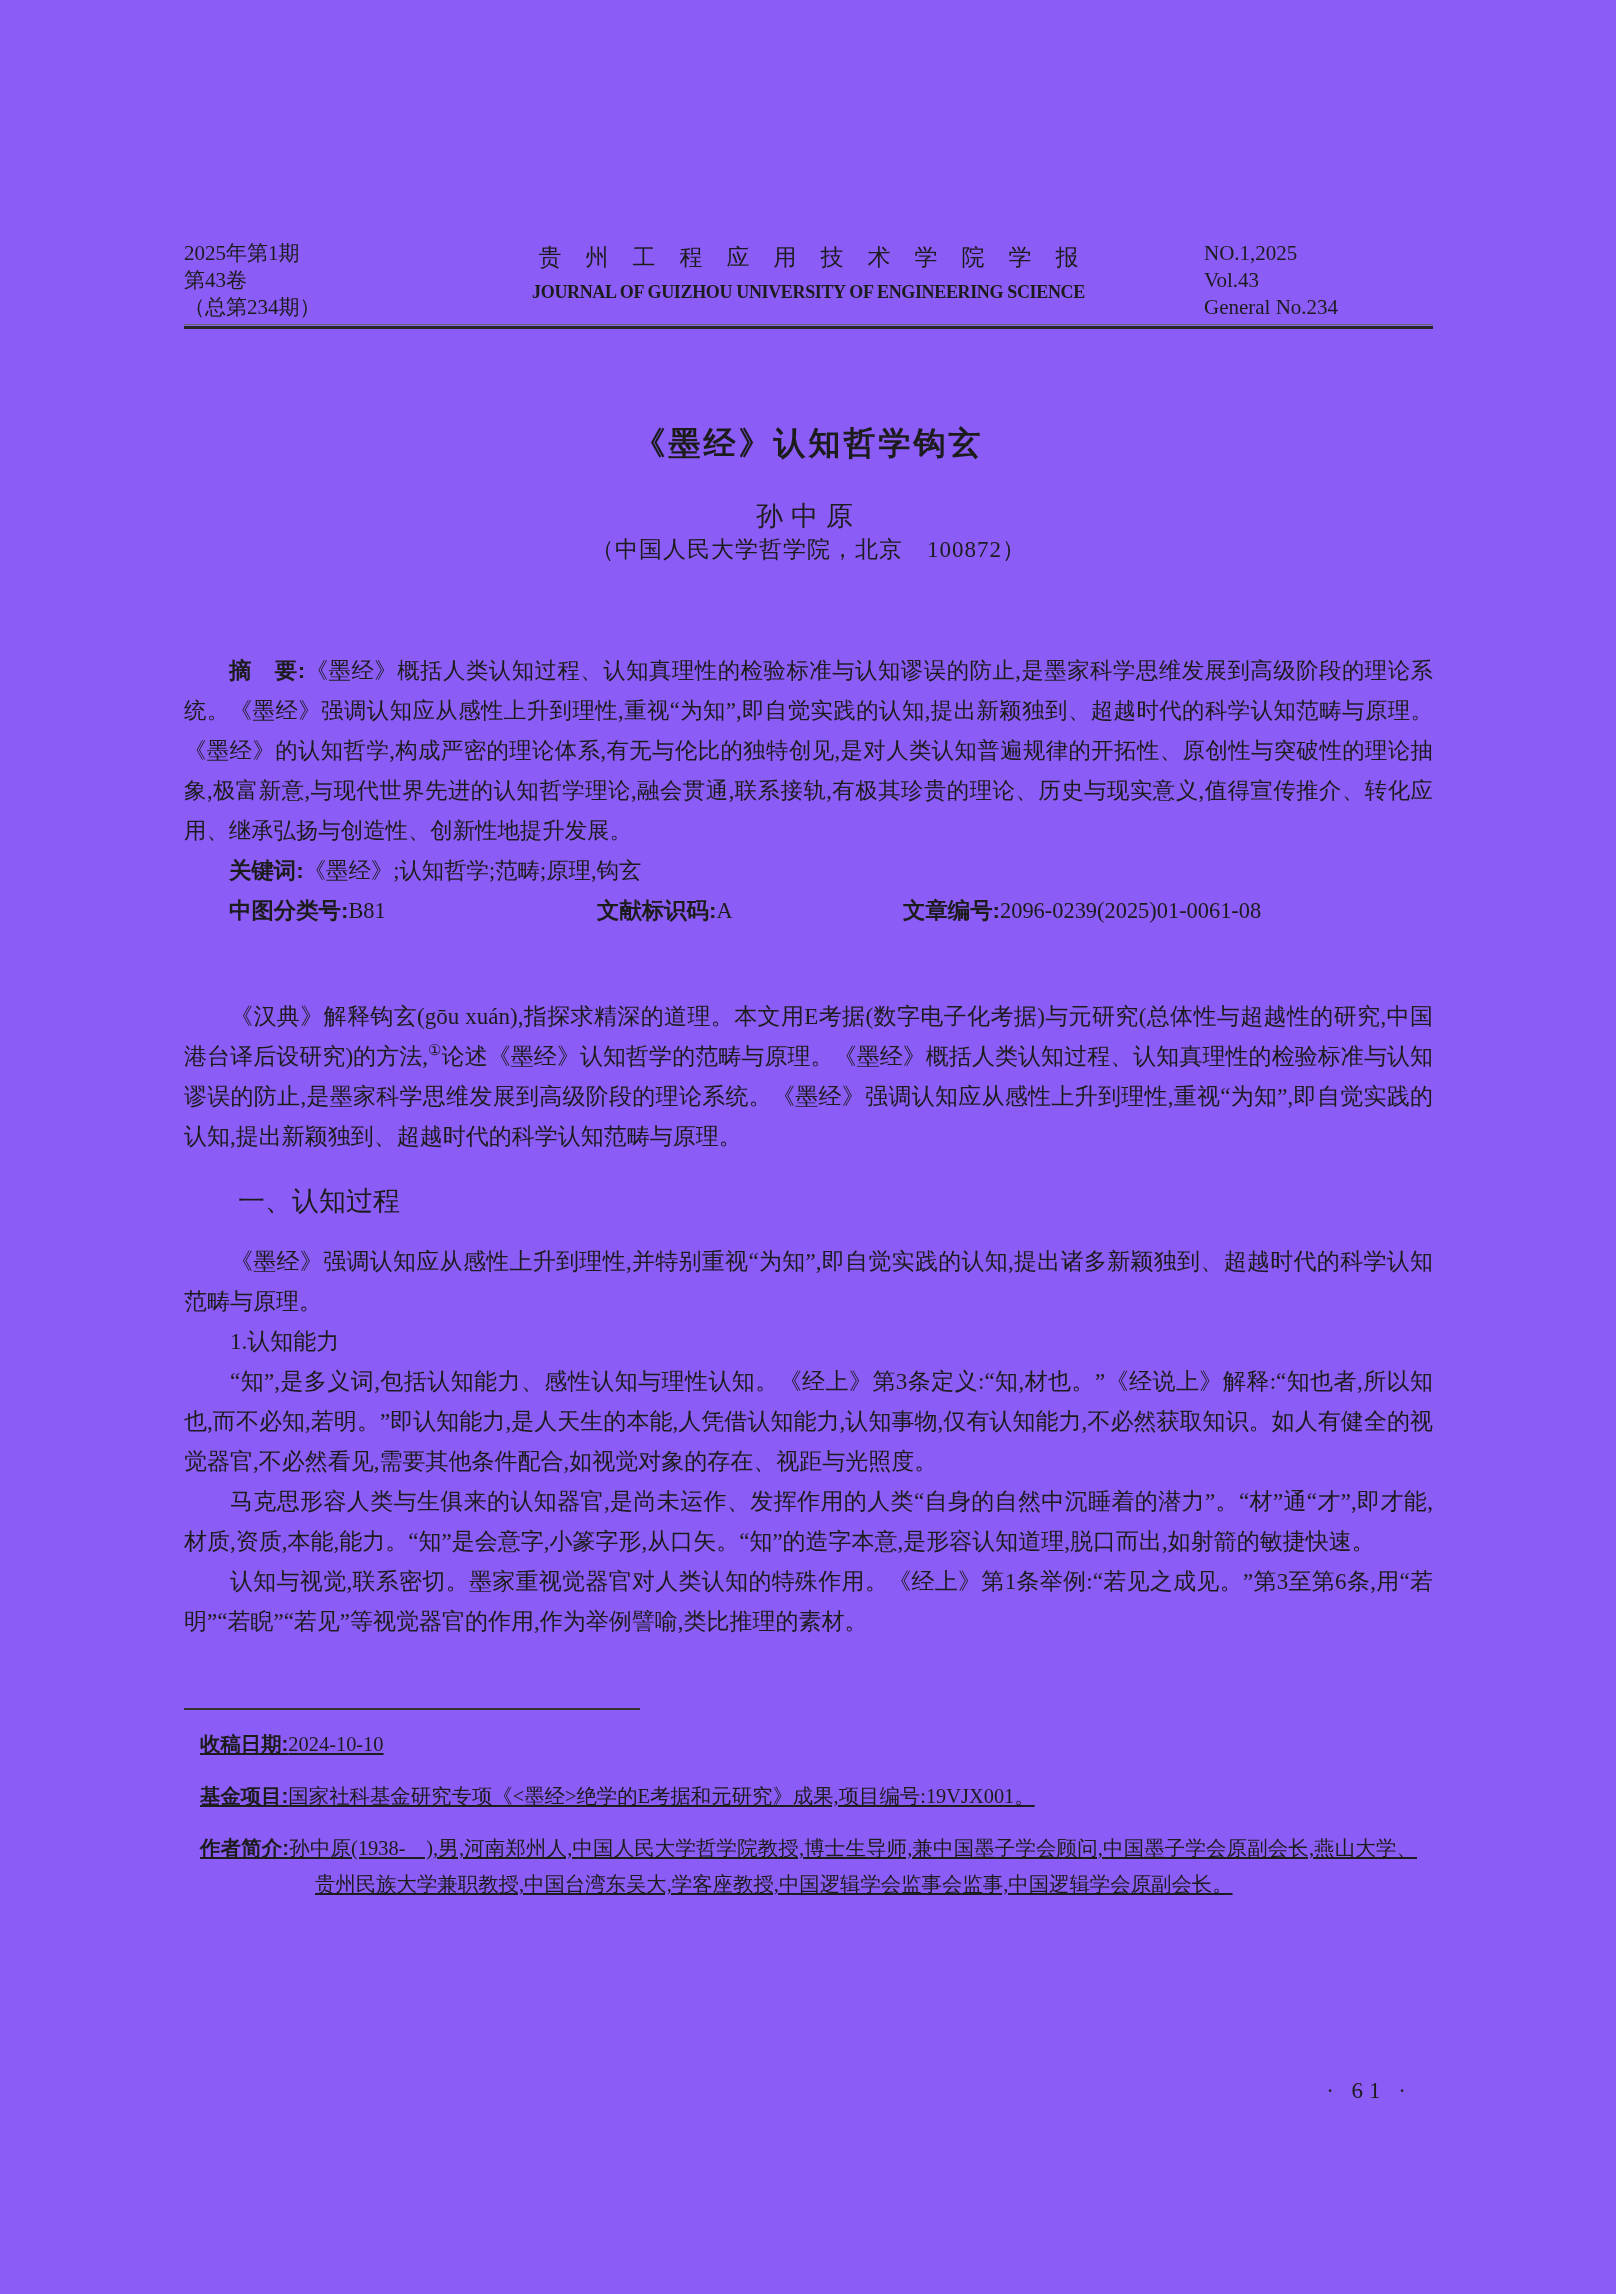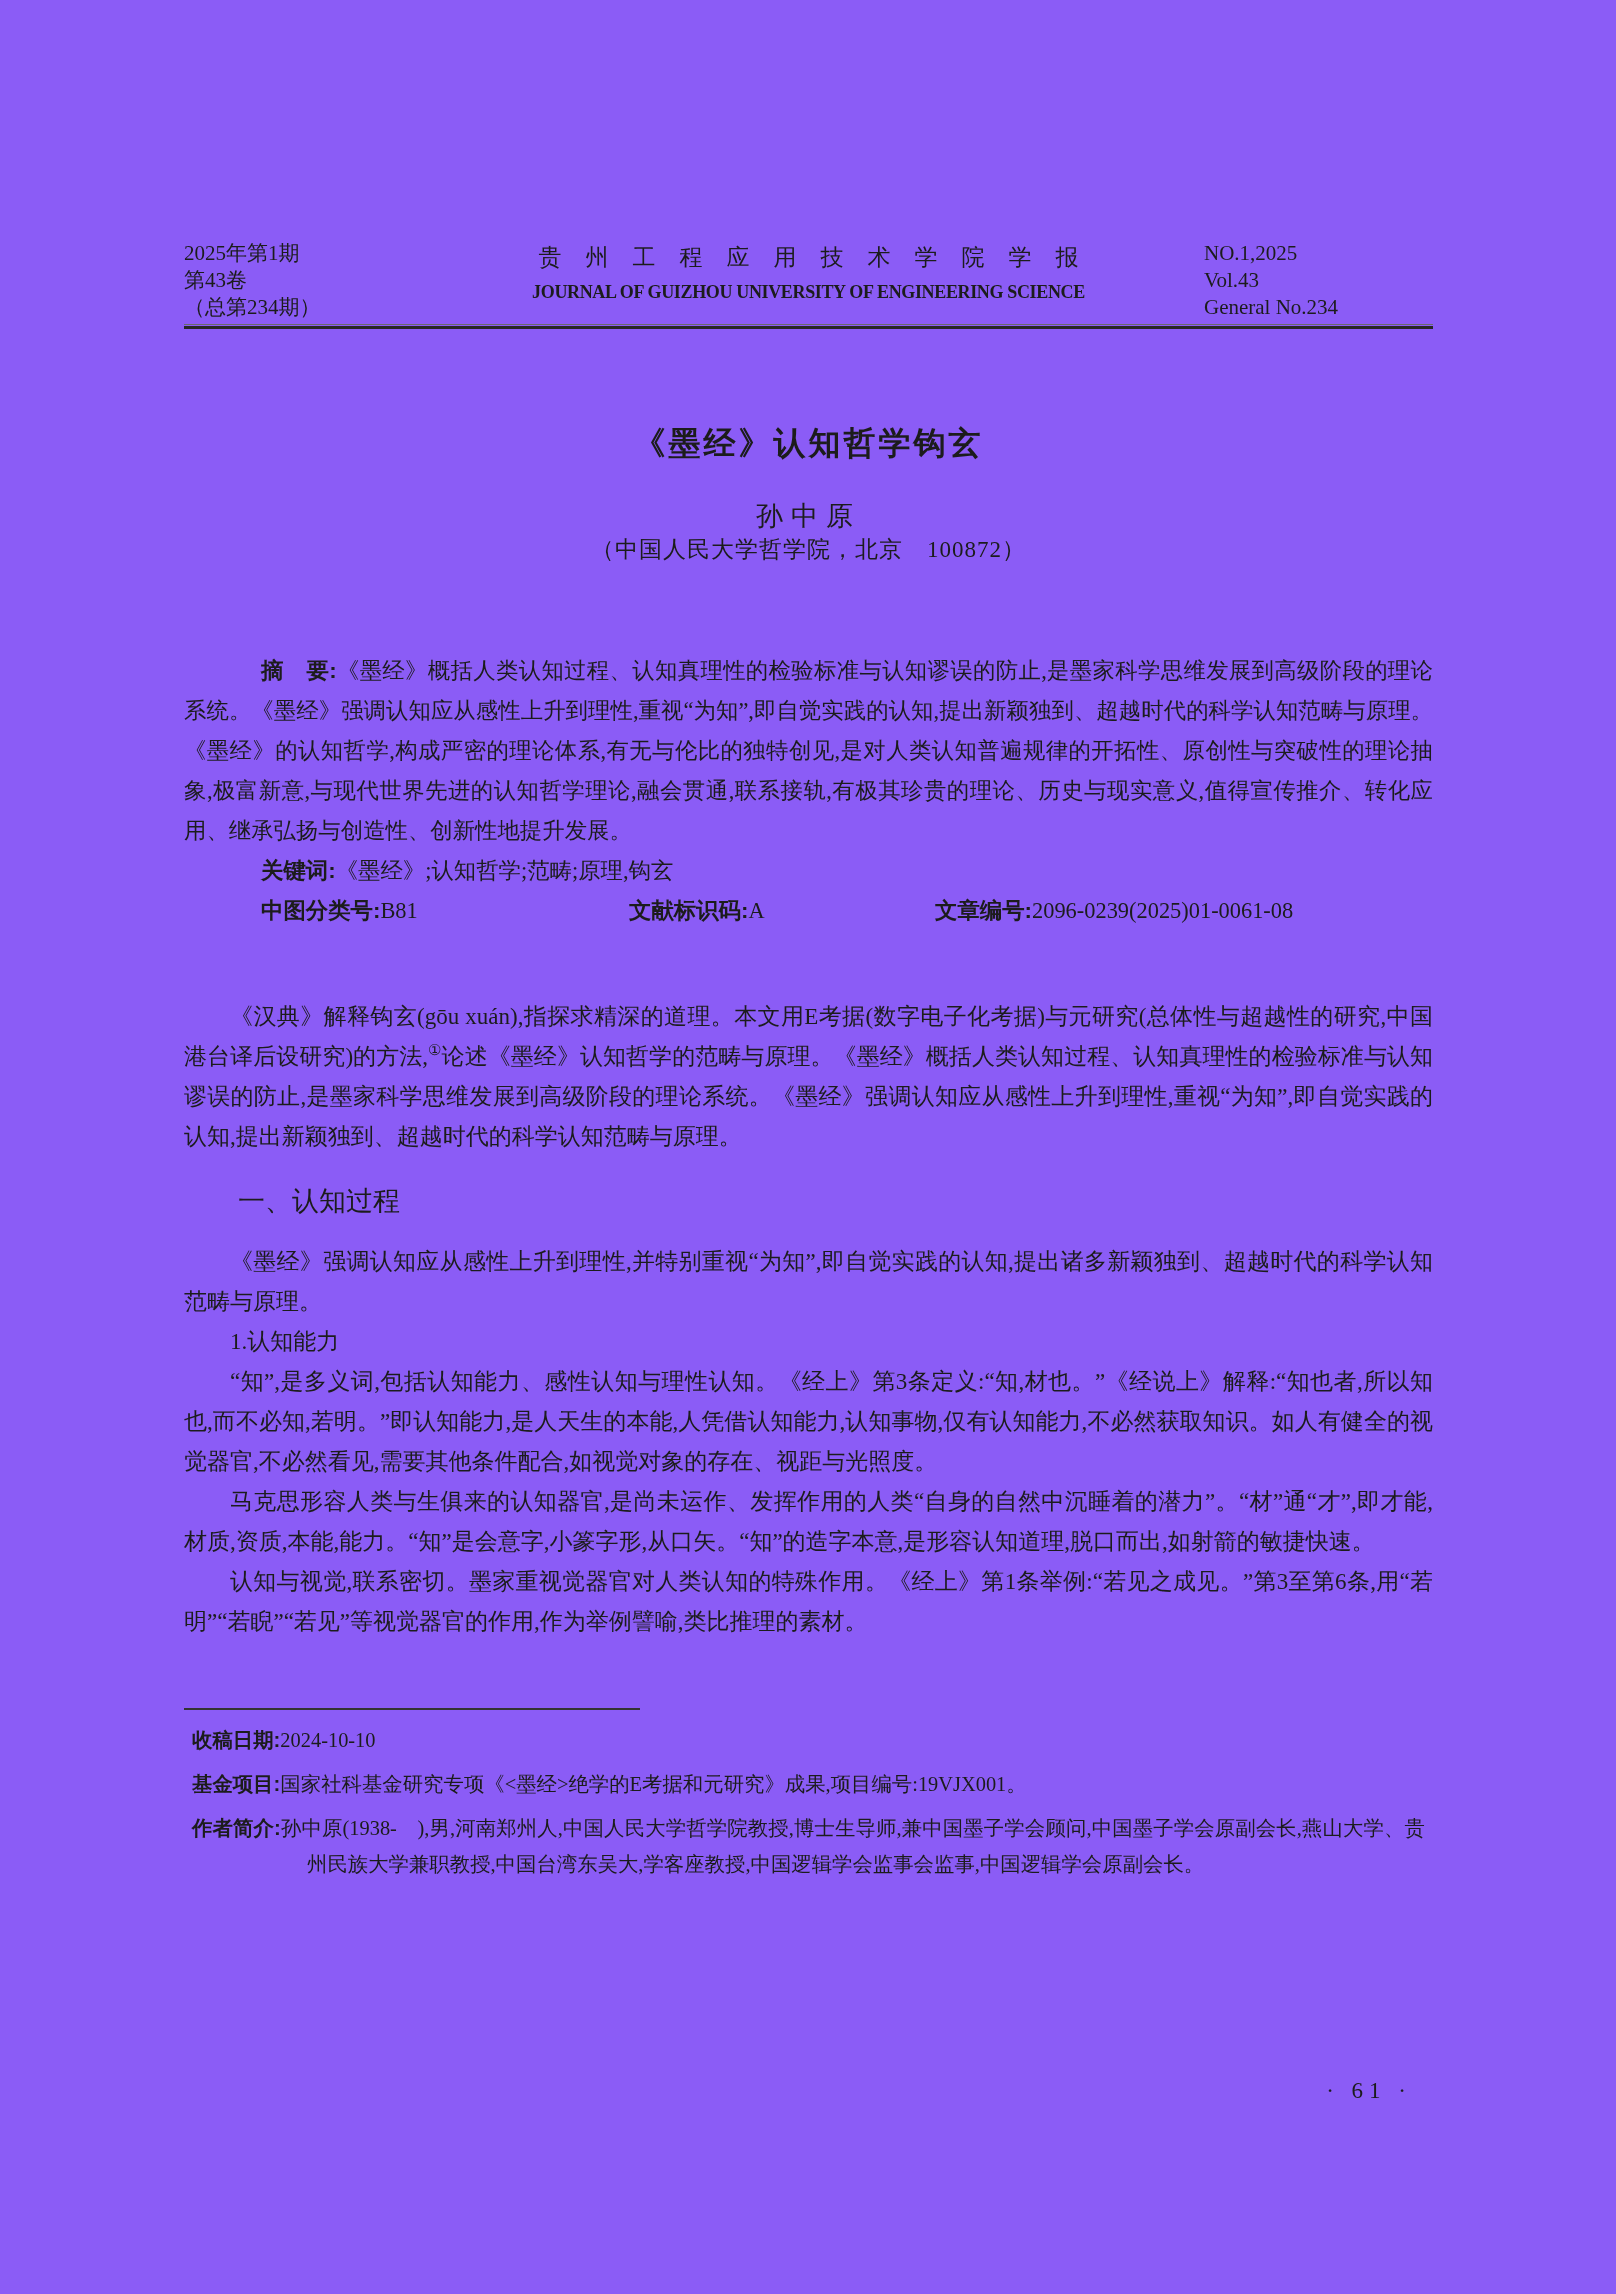--- a/index.html
+++ b/index.html
@@ -57,21 +57,21 @@
     font-size:23px;letter-spacing:1px;
   }
 
   
   .abstract-block{
     margin-top:86px;
     font-size:22.4px;line-height:40px;
     text-align:justify;
   }
   .abstract-block p{margin:0;}
-  .abstract-block .lbl{font-family:"Liberation Sans","DejaVu Sans",sans-serif;font-weight:bold;margin-left:32px;}
+  .abstract-block .lbl{font-family:"Liberation Sans","DejaVu Sans",sans-serif;font-weight:bold;}
   .indent2{text-indent:45px;}
   .clc-line{display:flex;padding-left:45px;}
   .clc-item{white-space:nowrap;}
   .clc-item.w1{width:368px;}
   .clc-item.w2{width:306px;}
 
   
   .body-text{
     margin-top:66px;
     font-size:23px;line-height:40px;
@@ -91,21 +91,21 @@
   .footnote-sep{
     margin-top:66px;
     width:456px;
     border-top:2.5px solid #333;
   }
   .footnotes{
     margin-top:12px;
     font-size:20.4px;line-height:36px;
     text-align:justify;
   }
-  .footnotes p{margin:8px;}
+  .footnotes p{margin:16px;text-decoration:underline;}
   .footnotes .lbl{font-family:"Liberation Sans","DejaVu Sans",sans-serif;font-weight:bold;}
   .footnotes .hang{padding-left:115px;text-indent:-115px;}
 
   
   .page-number{
     position:absolute;
     top:2078px;right:205px;
     font-size:23px;letter-spacing:6px;
   }
 </style>

